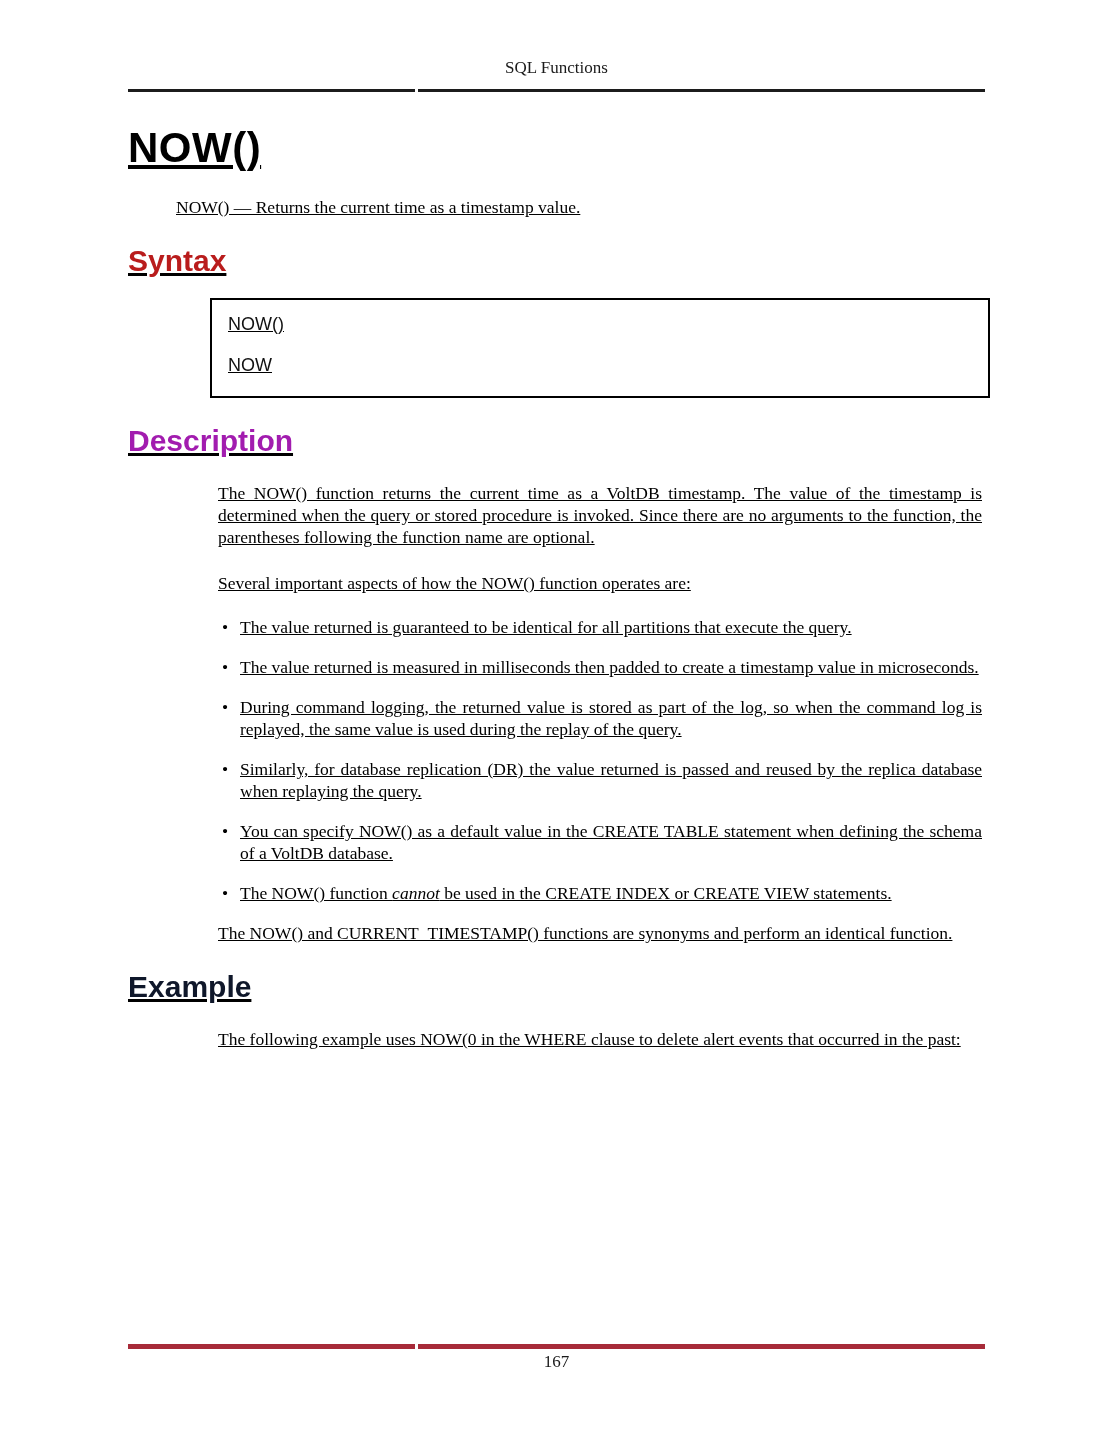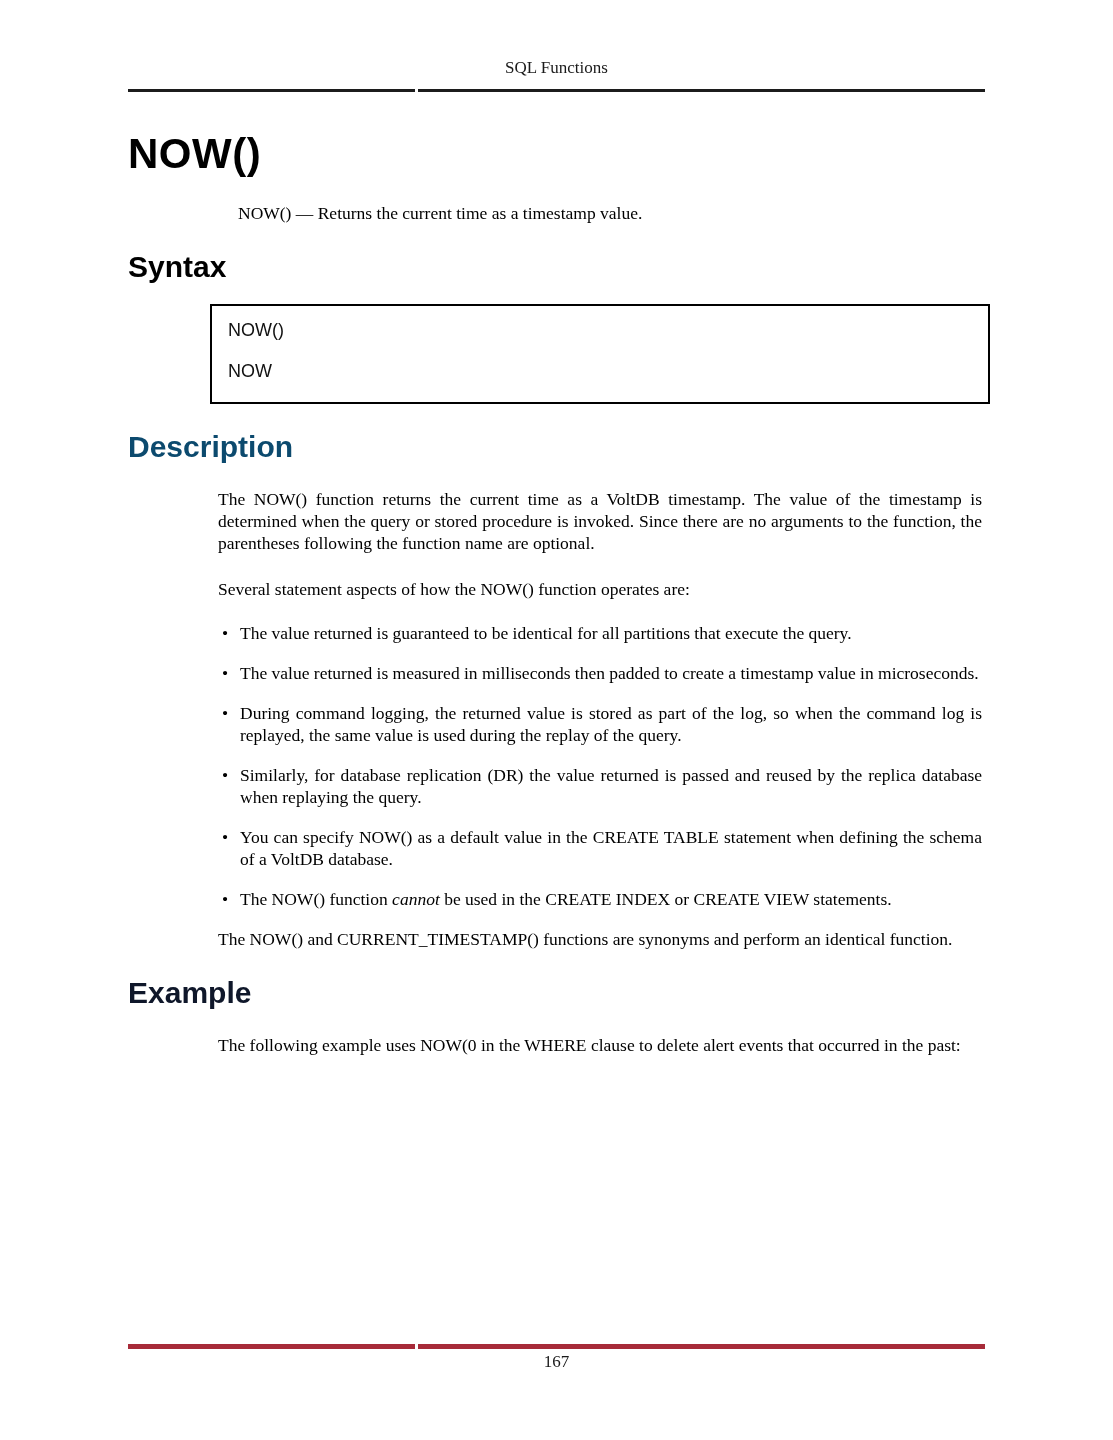--- a/index.html
+++ b/index.html
@@ -31,33 +31,33 @@
   .seg-right { flex:1 1 auto; }
 
   
   .page-number {
     position:absolute; top:1352px; left:0; width:100%;
     text-align:center; font-size:17px; color:#1a1a1a;
   }
 
   
   .content {
-    position:absolute; top:124px; left:128px; width:857px;
+    position:absolute; top:118px; left:128px; width:857px;text-decoration:underline;
   }
   h1.doc-title {
     font-family:"Liberation Sans", sans-serif;
     font-weight:bold;
     font-size:42px;
     line-height:44px;
     letter-spacing:0.5px;
     color:#000000;
     margin-top:8px;
   }
   .intro {
-    margin:26px 0 0 110px;
+    margin:26px 0 0 48px;
     width:764px;
     font-size:17.5px;
     line-height:22px;
   }
   h2.section-heading {
     font-family:"Liberation Sans", sans-serif;
     font-weight:bold;
     font-size:30px;
     line-height:34px;
     color:#44546a;
@@ -120,32 +120,32 @@
     <div class="seg seg-left" style="background: rgb(28, 28, 28);"></div>
     <div class="seg seg-right" style="background: rgb(28, 28, 28);"></div>
   </div>
 
   <div class="content">
 
     <h1 class="doc-title">NOW()</h1>
 
     <p class="intro">NOW() — Returns the current time as a timestamp value.</p>
 
-    <h2 class="section-heading" style="color: #000000;">Syntax</h2>
+    <h2 class="section-heading" style="color: #b91c1c;">Syntax</h2>
 
     <div class="syntax-box">
       <div class="syntax-line">NOW()</div>
       <div class="syntax-line">NOW</div>
     </div>
 
-    <h2 class="section-heading" style="color: #0c4a6e;">Description</h2>
+    <h2 class="section-heading" style="color: #a21caf;">Description</h2>
 
     <p class="body-para">The NOW() function returns the current time as a VoltDB timestamp. The value of the timestamp is determined when the query or stored procedure is invoked. Since there are no arguments to the function, the parentheses following the function name are optional.</p>
 
-    <p class="body-para no-justify">Several statement aspects of how the NOW() function operates are:</p>
+    <p class="body-para no-justify">Several important aspects of how the NOW() function operates are:</p>
 
     <ul class="bullet-list">
       <li>
         <span class="marker">•</span>
         <span>The value returned is guaranteed to be identical for all partitions that execute the query.</span>
       </li>
       <li>
         <span class="marker">•</span>
         <span>The value returned is measured in milliseconds then padded to create a timestamp value in microseconds.</span>
       </li>

